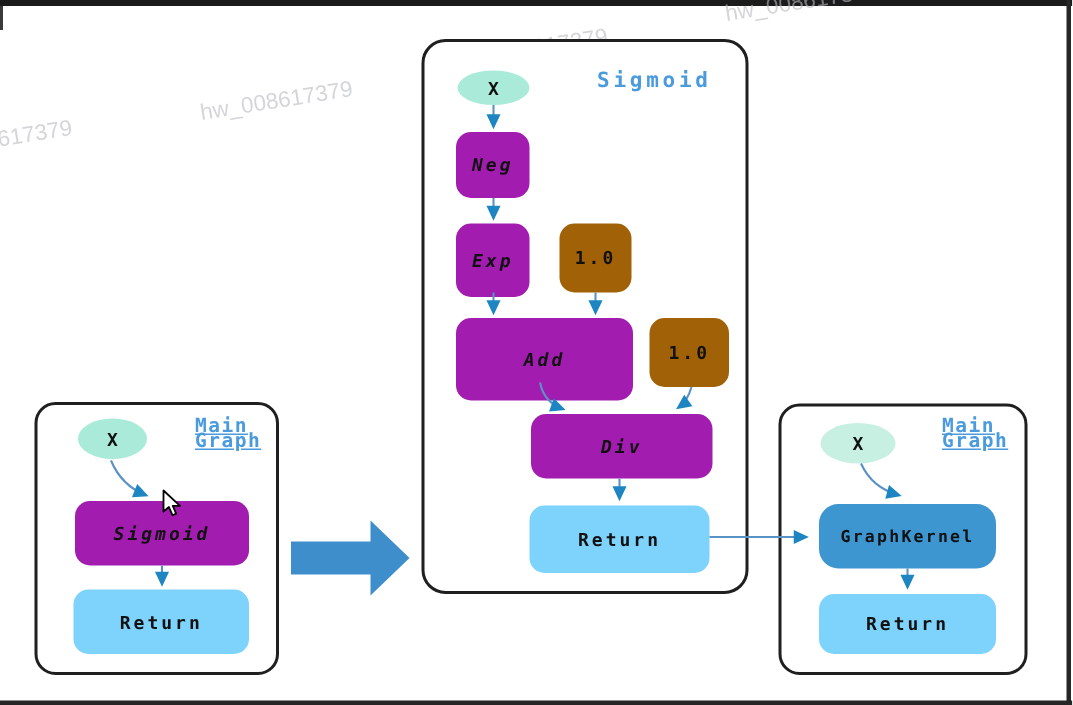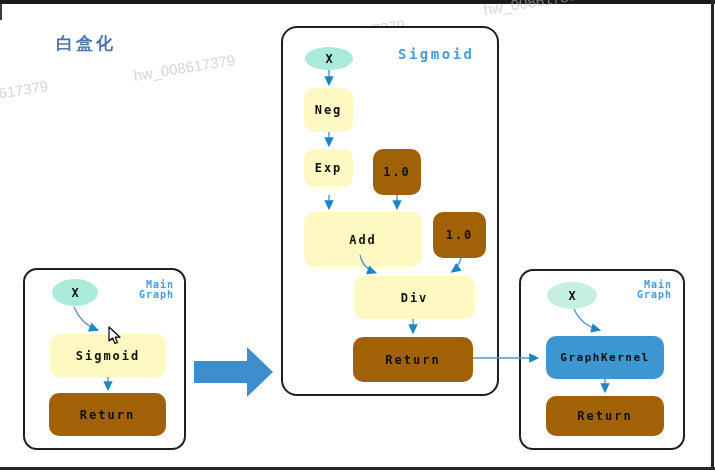--- a/index.html
+++ b/index.html
@@ -26,71 +26,70 @@
   #wm3{left:303px;top:24px;}
   #wm4{left:483px;top:-7px;}
 
   
   .graph-box{position:absolute;background:#fff;border:2.5px solid #1f1f1f;border-radius:14px;}
   #left-box{left:23px;top:268px;width:163px;height:182px;}
   #mid-box{left:281px;top:26px;width:218px;height:370px;border-width:2px;border-radius:16px;}
   #right-box{left:519px;top:269px;width:166px;height:181px;}
 
   
-  .graph-label{position:absolute;font-size:10px;font-weight:bold;color:#4a9ade;line-height:10px;
-               text-align:right;letter-spacing:1px;}
+  .graph-label{position:absolute;font-size:13px;font-weight:bold;color:#4a9ade;line-height:10px;
+               text-align:left;letter-spacing:1px;text-decoration:underline;}
   #left-label{left:130px;top:280px;width:44px;}
   #right-label{left:628px;top:280px;width:44px;}
   #mid-title{position:absolute;left:398px;top:46px;font-size:14px;font-weight:bold;color:#4a9ade;letter-spacing:2.5px;}
 
   
   .node{position:absolute;display:flex;align-items:center;justify-content:center;
         font-weight:bold;color:#101010;font-size:12px;letter-spacing:2px;border-radius:10px;}
   .ellipse{border-radius:50%;letter-spacing:0;font-size:12px;}
   .c-input{background:#a9ead9;}
   .c-input-pale{background:#c7efe2;}
-  .c-op{background:#fef9c3;}
+  .c-op{background:#a21caf;font-style:italic;}
   .c-const{background:#a16207;}
-  .c-return{background:#a16207;}
+  .c-return{background:#7dd3fc;}
   .c-kernel{background:#3e96d1;}
 
   
   #l-x{left:52px;top:279px;width:46px;height:27px;}
   #l-sigmoid{left:50px;top:334px;width:116px;height:43px;}
   #l-return{left:49px;top:393px;width:117px;height:43px;}
 
   
   #m-x{left:305px;top:47px;width:48px;height:23px;}
   #m-neg{left:304px;top:88px;width:49px;height:44px;}
-  #m-exp{left:304px;top:149px;width:49px;height:38px;}
+  #m-exp{left:304px;top:149px;width:49px;height:49px;}
   #m-c1{left:373px;top:149px;width:48px;height:46px;}
   #m-add{left:304px;top:212px;width:118px;height:55px;}
   #m-c2{left:433px;top:212px;width:53px;height:46px;}
   #m-div{left:354px;top:276px;width:121px;height:43px;}
   #m-return{left:353px;top:337px;width:120px;height:45px;}
 
   
   #r-x{left:547px;top:282px;width:50px;height:27px;}
-  #r-kernel{left:546px;top:336px;width:118px;height:43px;font-size:11px;letter-spacing:1.5px;}
+  #r-kernel{left:546px;top:336px;width:118px;height:43px;font-size:11px;letter-spacing:1.5px;border-radius:13px;}
   #r-return{left:546px;top:396px;width:118px;height:40px;}
 
   #edges{position:absolute;left:0;top:0;width:715px;height:470px;pointer-events:none;}
   #cursor{position:absolute;left:108px;top:326px;pointer-events:none;}
 </style>
 </head>
 <body>
 
 <div id="stage">
 
   <div class="bar" id="topbar"></div>
   <div class="bar" id="bottombar"></div>
   <div class="bar" id="rightbar"></div>
   <div class="bar" id="leftedge"></div>
 
-  <div id="heading">白盒化</div>
 
   <div class="wm" id="wm1">hw_008617379</div>
   <div class="wm" id="wm2">hw_008617379</div>
   <div class="wm" id="wm3">hw_008617379</div>
   <div class="wm" id="wm4">hw_008617379</div>
 
   <div class="graph-box" id="left-box"></div>
   <div class="graph-box" id="mid-box"></div>
   <div class="graph-box" id="right-box"></div>
 

